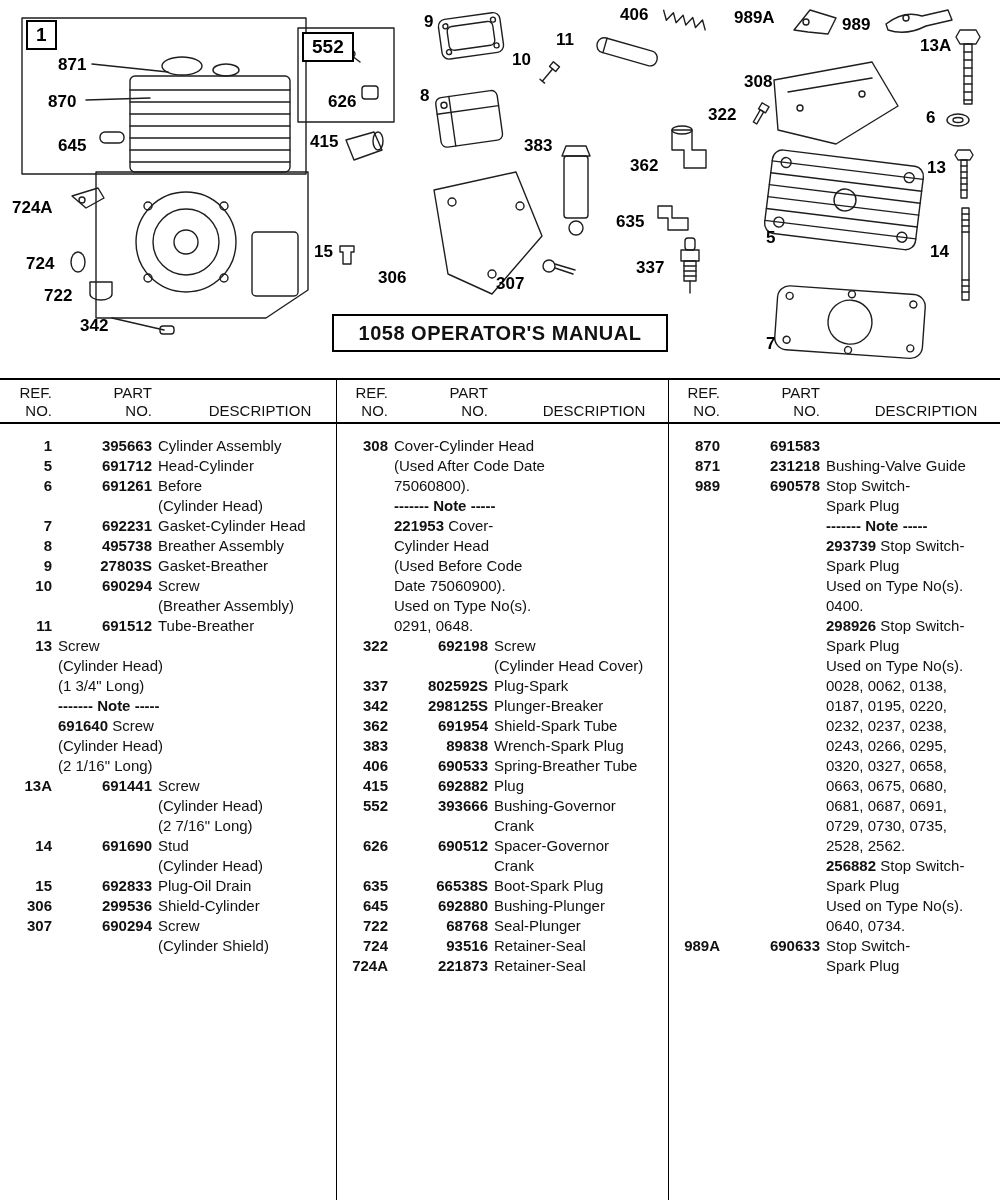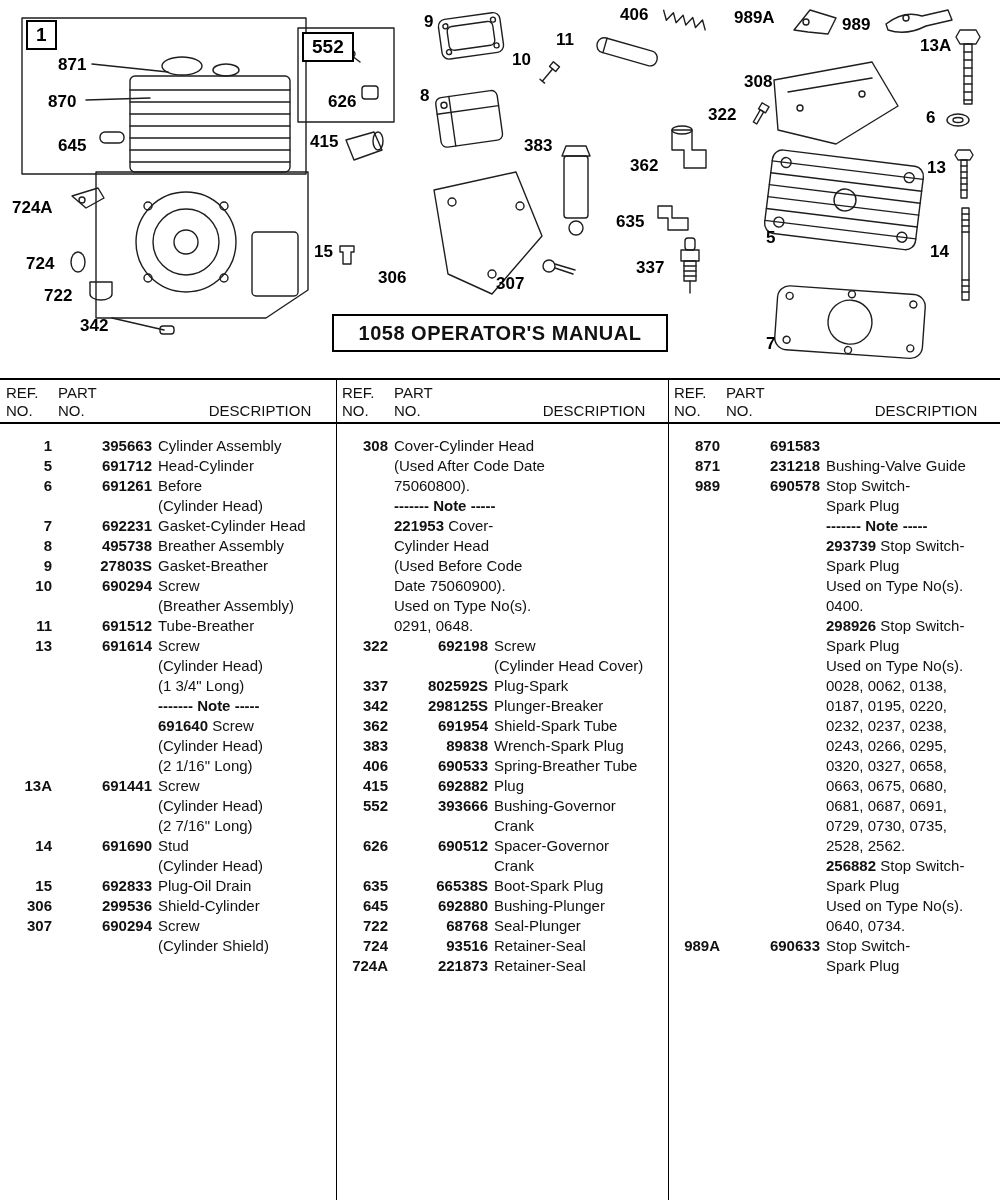--- a/index.html
+++ b/index.html
@@ -15,21 +15,21 @@
   .manual-box { position:absolute; left:332px; top:314px; width:336px; height:38px;
     border:2px solid #000; background:#fff; display:flex; align-items:center; justify-content:center;
     font-weight:bold; font-size:20px; letter-spacing:.5px; }
 
   
   .table-wrap { position:absolute; top:378px; left:0; right:0; bottom:0; border-top:2px solid #000; }
   .vline { position:absolute; top:0; bottom:0; width:1px; background:#000; }
   .thead { display:grid; grid-template-columns:336px 332px 332px; border-bottom:2px solid #000; height:44px; }
   .hcol { display:grid; grid-template-columns:46px 94px 1fr; column-gap:6px; padding:4px 0 3px 6px;
     font-size:15px; align-items:end; }
-  .hc { text-align:left; line-height:18px; }
+  .hc { text-align:right; line-height:18px; }
   .hdesc { padding-left:26px; line-height:18px;text-align:center; }
   .tbody { display:grid; grid-template-columns:336px 332px 332px; padding-top:12px; }
   .pcol { padding-left:6px; }
   .prow { display:grid; grid-template-columns:46px 94px 1fr; column-gap:6px; font-size:15px; line-height:20px; }
   .c-ref, .c-part { font-weight:bold; text-align:right; white-space:nowrap; }
   .c-desc .dline { white-space:nowrap; }
 </style>
 </head>
 <body>
 
@@ -357,21 +357,20 @@
         </div>
         <div class="prow">
           <div class="c-ref">11</div>
           <div class="c-part">691512</div>
           <div class="c-desc">
             <div class="dline">Tube-Breather</div>
           </div>
         </div>
         <div class="prow">
           <div class="c-ref">13</div>
-          <div class="c-part">691614</div>
           <div class="c-desc">
             <div class="dline">Screw</div>
             <div class="dline">(Cylinder Head)</div>
             <div class="dline">(1 3/4" Long)</div>
             <div class="dline"><b>------- Note -----</b></div>
             <div class="dline"><b>691640</b> Screw</div>
             <div class="dline">(Cylinder Head)</div>
             <div class="dline">(2 1/16" Long)</div>
           </div>
         </div>

